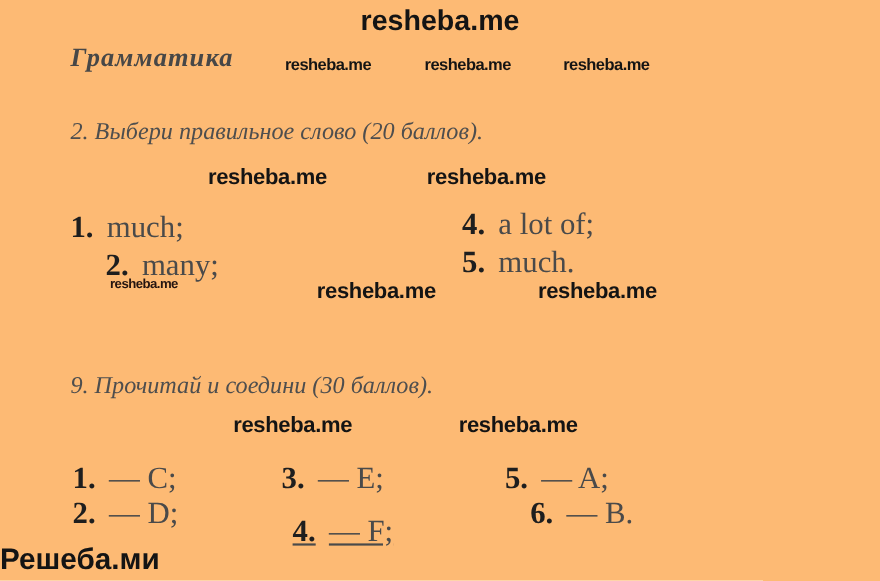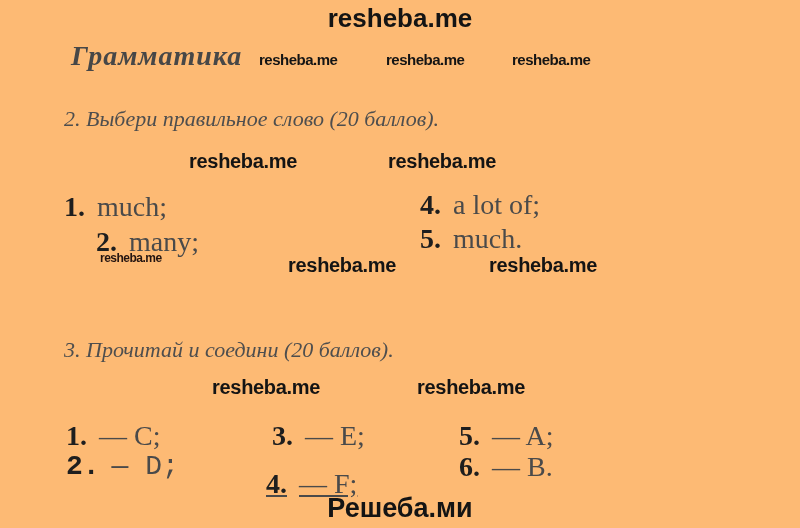--- a/index.html
+++ b/index.html
@@ -13,38 +13,38 @@
   
   .wm{
     position:absolute;
     font-family:"Liberation Sans", sans-serif;
     font-weight:bold;
     color:#141414;
     letter-spacing:-0.5px;
     white-space:nowrap;
   }
   .wm-top{left:0;top:3px;width:800px;text-align:center;font-size:26px;letter-spacing:0;}
-  .wm-bottom{left:0;top:493px;width:800px;text-align:center;font-size:27px;letter-spacing:0;}
+  .wm-bottom{left:0;top:493px;width:800px;font-size:27px;letter-spacing:0;}
   .wm-sm{font-size:15px;}
   .wm-a1{left:259px;top:51px;}
   .wm-a2{left:386px;top:51px;}
   .wm-a3{left:512px;top:51px;}
   .wm-md{font-size:20px;letter-spacing:-0.3px;}
   .wm-b1{left:189px;top:150px;}
   .wm-b2{left:388px;top:150px;}
   .wm-c1{left:288px;top:254px;}
   .wm-c2{left:489px;top:254px;}
   .wm-d1{left:212px;top:376px;}
   .wm-d2{left:417px;top:376px;}
   .wm-tiny{left:100px;top:251px;font-size:12px;color:#241410;}
   
   .chapter{
     position:absolute;left:64px;top:40px;
-    font-size:28px;font-weight:bold;font-style:italic;
-    color:#474747;letter-spacing:1px;margin-left:7px;
+    font-size:24px;font-weight:bold;font-style:italic;
+    color:#474747;letter-spacing:1px;
   }
   .task-heading{
     position:absolute;
     font-style:italic;
     font-size:22px;
     color:#4e4e4e;
     white-space:nowrap;
   }
   .th2{left:64px;top:106px;}
   .th3{left:64px;top:337px;}
@@ -60,25 +60,25 @@
     color:#1e1e1e;
     margin-right:12px;
   }
   .i1{left:64px;top:191px;}
   .i2{left:64px;top:226px;margin-left:32px;}
   .i3{left:64px;top:258px;}
   .i4{left:420px;top:189px;}
   .i5{left:420px;top:223px;}
   
   .a11{left:66px;top:420px;}
-  .a21{left:66px;top:451px;font-family:Liberation Mono, monospace;}
-  .a12{left:272px;top:420px;}
+  .a21{left:66px;top:451px;}
+  .a12{left:256px;top:420px;}
   .a22{left:266px;top:468px;text-decoration:underline;}
   .a13{left:459px;top:420px;}
-  .a23{left:459px;top:451px;}
+  .a23{left:482px;top:451px;}
 </style>
 </head>
 <body>
 
 <div id="canvas">
 
   <div class="wm wm-top">resheba.me</div>
 
   <div class="chapter">Грамматика</div>
   <div class="wm wm-sm wm-a1">resheba.me</div>
@@ -93,21 +93,21 @@
   <div class="item i1"><span class="num">1.</span><span>much;</span></div>
   <div class="item i2"><span class="num">2.</span><span>many;</span></div>
 
   <div class="item i4"><span class="num">4.</span><span>a lot of;</span></div>
   <div class="item i5"><span class="num">5.</span><span>much.</span></div>
 
   <div class="wm wm-tiny">resheba.me</div>
   <div class="wm wm-md wm-c1">resheba.me</div>
   <div class="wm wm-md wm-c2">resheba.me</div>
 
-  <div class="task-heading th3">3. Прочитай и соедини (20 баллов).</div>
+  <div class="task-heading th3">9. Прочитай и соедини (30 баллов).</div>
 
   <div class="wm wm-md wm-d1">resheba.me</div>
   <div class="wm wm-md wm-d2">resheba.me</div>
 
   <div class="item a11"><span class="num">1.</span><span>— C;</span></div>
   <div class="item a21"><span class="num">2.</span><span>— D;</span></div>
   <div class="item a12"><span class="num">3.</span><span>— E;</span></div>
   <div class="item a22"><span class="num">4.</span><span>— F;</span></div>
   <div class="item a13"><span class="num">5.</span><span>— A;</span></div>
   <div class="item a23"><span class="num">6.</span><span>— B.</span></div>

